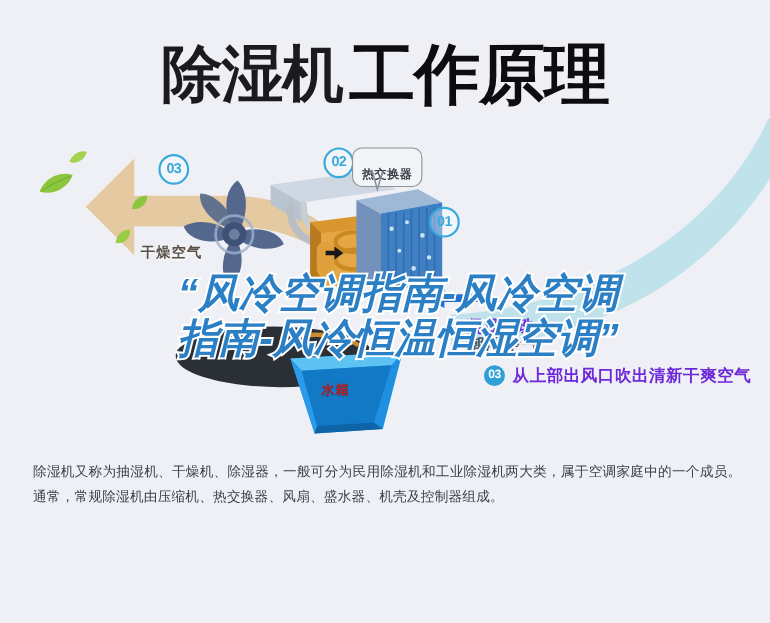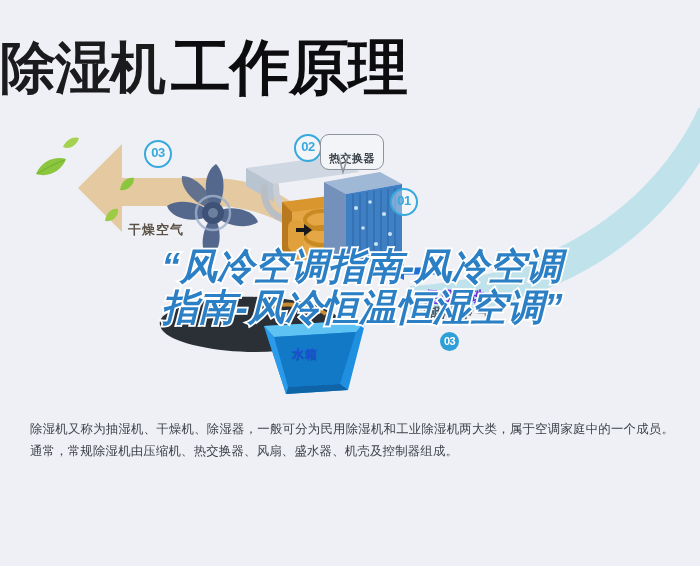--- a/index.html
+++ b/index.html
@@ -23,21 +23,21 @@
     height: 566px;
     background: #eff0f5;
   }
 
   
   #title-bar {
     position: absolute;
     left: 0;
     top: 28px;
     width: 700px;
-    text-align: left;
+    text-align: center;
     white-space: nowrap;
   }
   .title-seg-1 {
     font-size: 56px;
     font-weight: 600;
     color: #1b1b1d;
     letter-spacing: -1px;
     vertical-align: middle;
   }
   .title-seg-2 {
@@ -167,21 +167,21 @@
   }
 
   
   .tank { position: absolute; left: 260px; top: 212px; width: 112px; height: 82px; }
   .tank-label {
     position: absolute;
     left: 292px;
     top: 238px;
     font-size: 12px;
     font-weight: 700;
-    color: #1d4ed8;
+    color: #b91c1c;
     letter-spacing: 1px;
     text-shadow: 0 1px 1px rgba(0,0,0,.25);
   }
 
   
   .step-line {
     position: absolute;
     display: flex;
     align-items: center;
     white-space: nowrap;
@@ -389,20 +389,21 @@
     <div class="tank-label">水箱</div>
 
   </div>
 
   <div class="step-line" id="step-02">
     <div class="step-badge">02</div>
     <div class="step-text">凝成水珠</div>
   </div>
   <div class="step-line" id="step-03">
     <div class="step-badge">03</div>
+    <div class="step-text">从上部出风口吹出清新干爽空气</div>
   </div>
 
   <div id="watermark">
     <span class="wm-line">“风冷空调指南-风冷空调</span>
     <span class="wm-line">指南-风冷恒温恒湿空调”</span>
   </div>
 
   <div id="copy">
     <p class="para">除湿机又称为抽湿机、干燥机、除湿器，一般可分为民用除湿机和工业除湿机两大类，属于空调家庭中的一个成员。通常，常规除湿机由压缩机、热交换器、风扇、盛水器、机壳及控制器组成。</p>
   </div>

